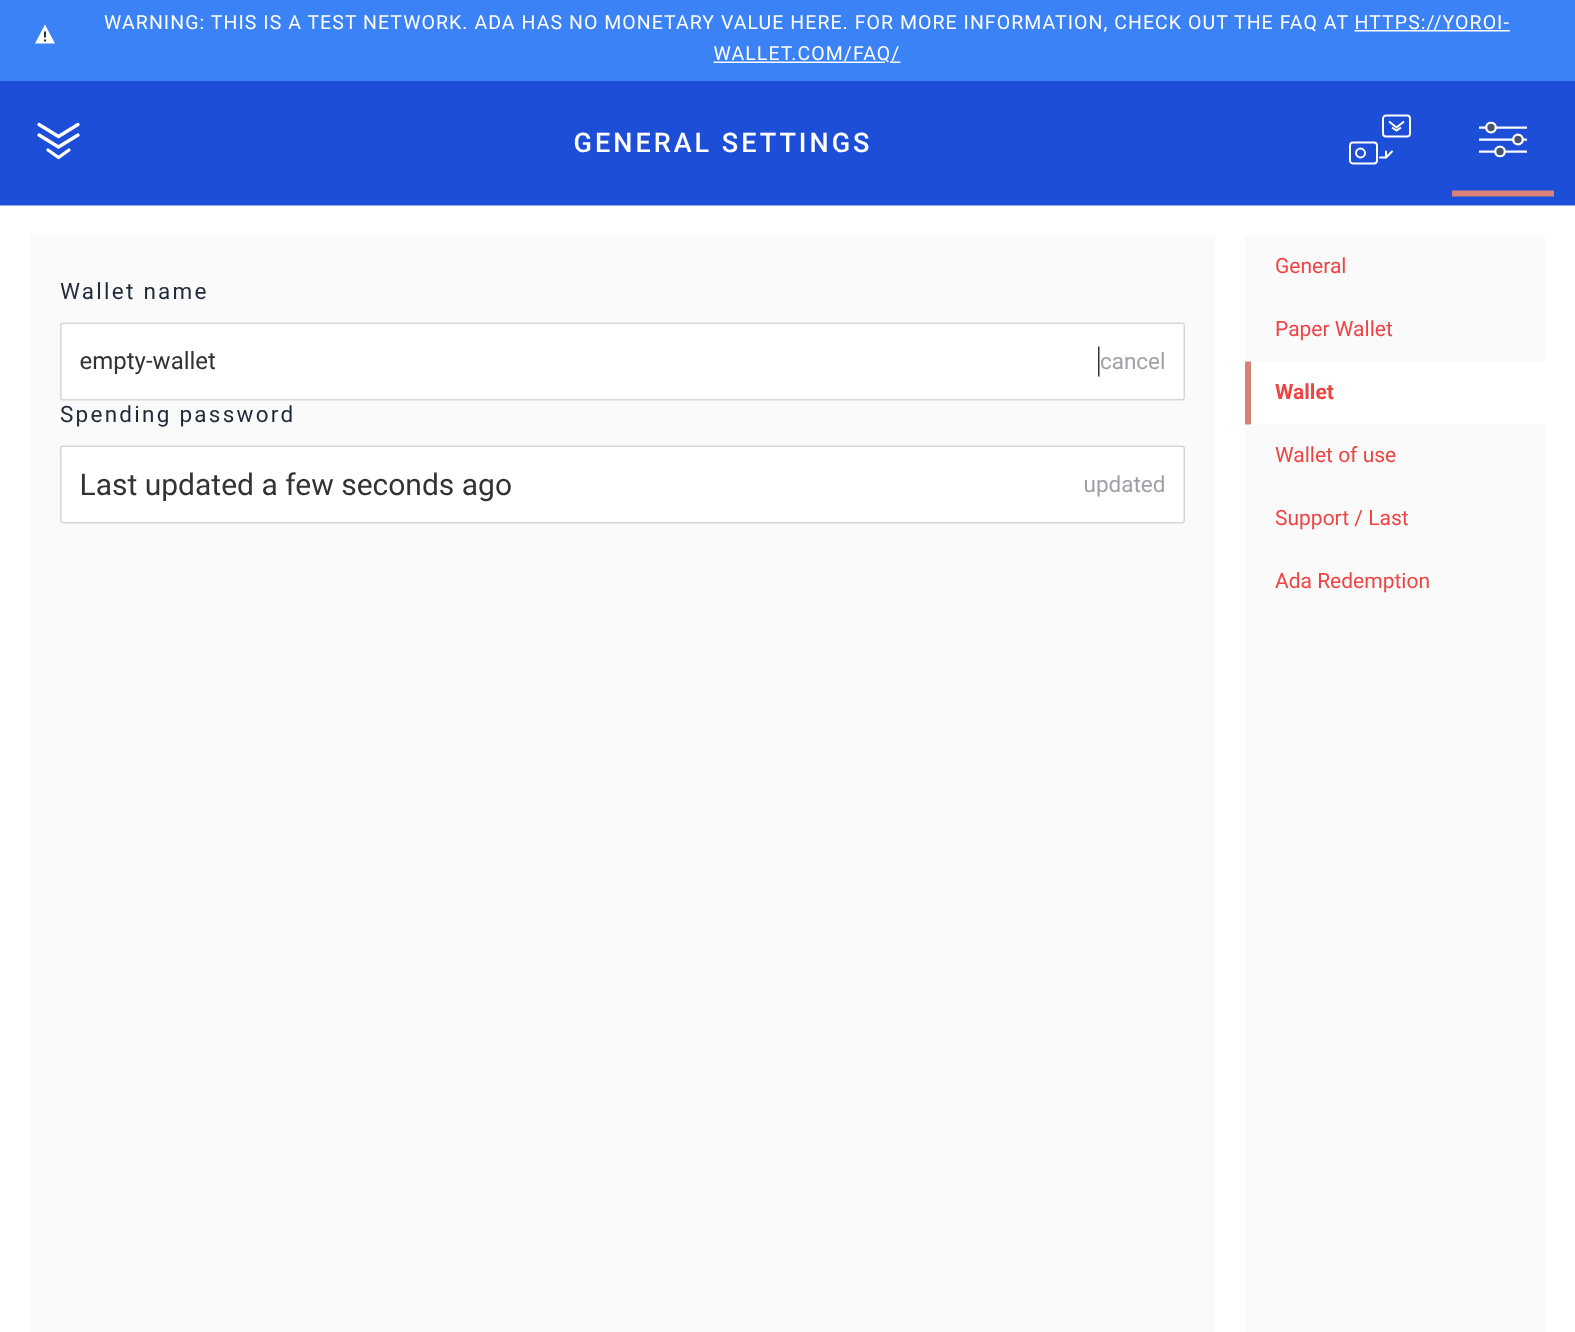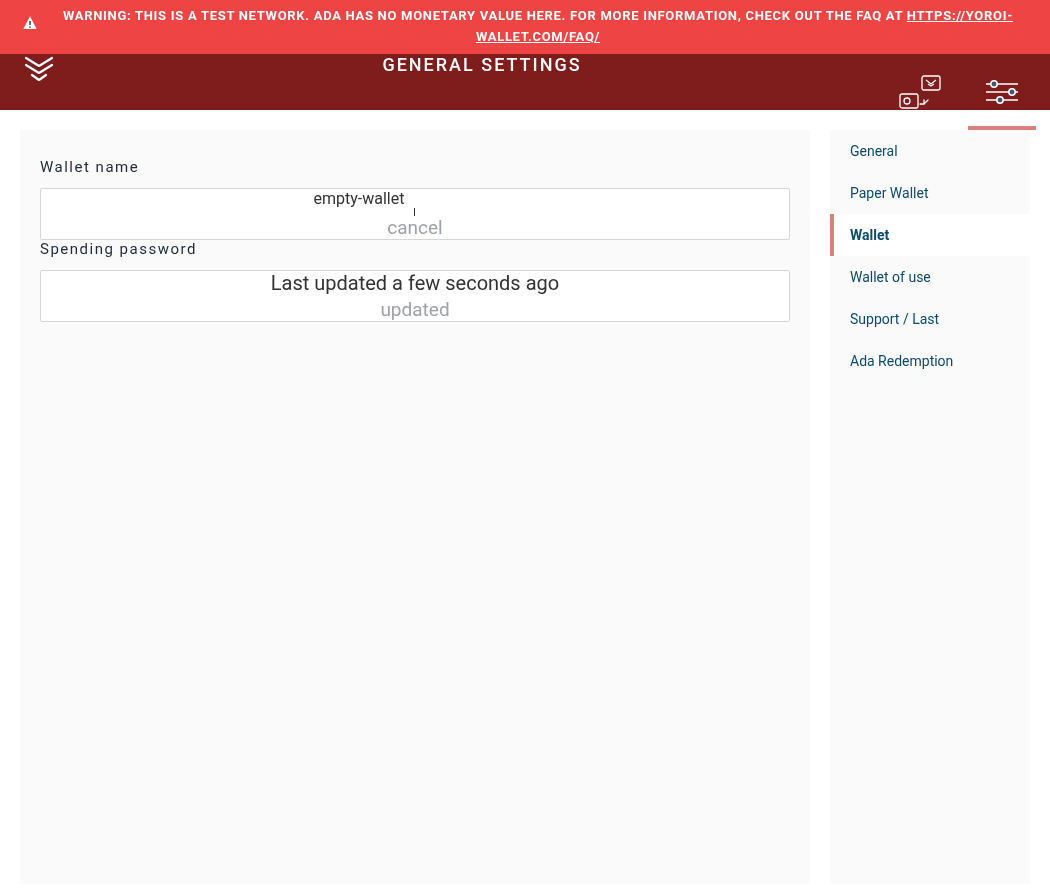--- a/index.html
+++ b/index.html
@@ -1,42 +1,42 @@
 <!DOCTYPE html>
 <html><head>
 <meta charset="utf-8">
 <style>
   * { box-sizing: border-box; margin: 0; padding: 0; }
   html, body { width: 1050px; height: 888px; font-family: -apple-system, BlinkMacSystemFont, "Segoe UI", Roboto, Helvetica, Arial, sans-serif; background: #ffffff; overflow: hidden; }
 
   
   .banner {
     width: 100%;
-    background: #ef4444;
+    background: #3b82f6;
     color: #ffffff;
     display: flex;
     justify-content: center;
     align-items: center;
     padding: 6px 16px;
     font-size: 13px;
-    font-weight: 700;
+    font-weight: 400;
     letter-spacing: 0.7px;
     text-align: center;
     line-height: 1.6;
   }
   .banner .icon { margin-right: 10px; flex: 0 0 auto; }
   .banner-text { max-width: 980px; }
   .banner a { color: #ffffff; text-decoration: underline; }
 
   
   .topbar {
-    height: 56px;
-    background: #7f1d1d;
-    display: flex;
-    align-items: flex-start;
+    height: 83px;
+    background: #1d4ed8;
+    display: flex;
+    align-items: center;
     padding: 0 24px;
     position: relative;
   }
   .logo-slot { width: 50px; display: flex; align-items: center; }
   .title {
     flex: 1;
     text-align: center;
     color: #ffffff;
     font-size: 18px;
     font-weight: 500;
@@ -77,21 +77,21 @@
   }
   .sidebar {
     width: 200px;
     background: #fafafa;
     display: flex;
     flex-direction: column;
   }
   .sidebar-item {
     padding: 13px 20px;
     font-size: 14px;
-    color: #0c4a6e;
+    color: #ef4444;
     cursor: pointer;
     position: relative;
   }
   .sidebar-item.active {
     background: #ffffff;
     font-weight: 700;
   }
   .sidebar-item.active::before {
     content: "";
     position: absolute;
@@ -110,21 +110,20 @@
     display: block;
   }
   .field-box {
     border: 1px solid #d6d6d6;
     background: #ffffff;
     border-radius: 2px;
     height: 52px;
     display: flex;
     align-items: center;
     padding: 0 12px;
-    flex-direction: column;
   }
   .field-box input {
     flex: 1;
     border: none;
     outline: none;
     font-size: 16px;
     color: #333;
     background: transparent;
     font-family: inherit;
   }
@@ -133,21 +132,21 @@
     height: 20px;
     background: #333;
     margin-left: -2px;
   }
   .field-static {
     flex: 1;
     font-size: 20px;
     color: #333;
   }
   .inline-action {
-    font-size: 19px;
+    font-size: 15px;
     color: #9ea1a8;
     cursor: pointer;
     text-align: right;
   }
   .field-name-label { font-family: inherit; }
 </style>
 </head>
 <body>
 
 <div class="banner">

